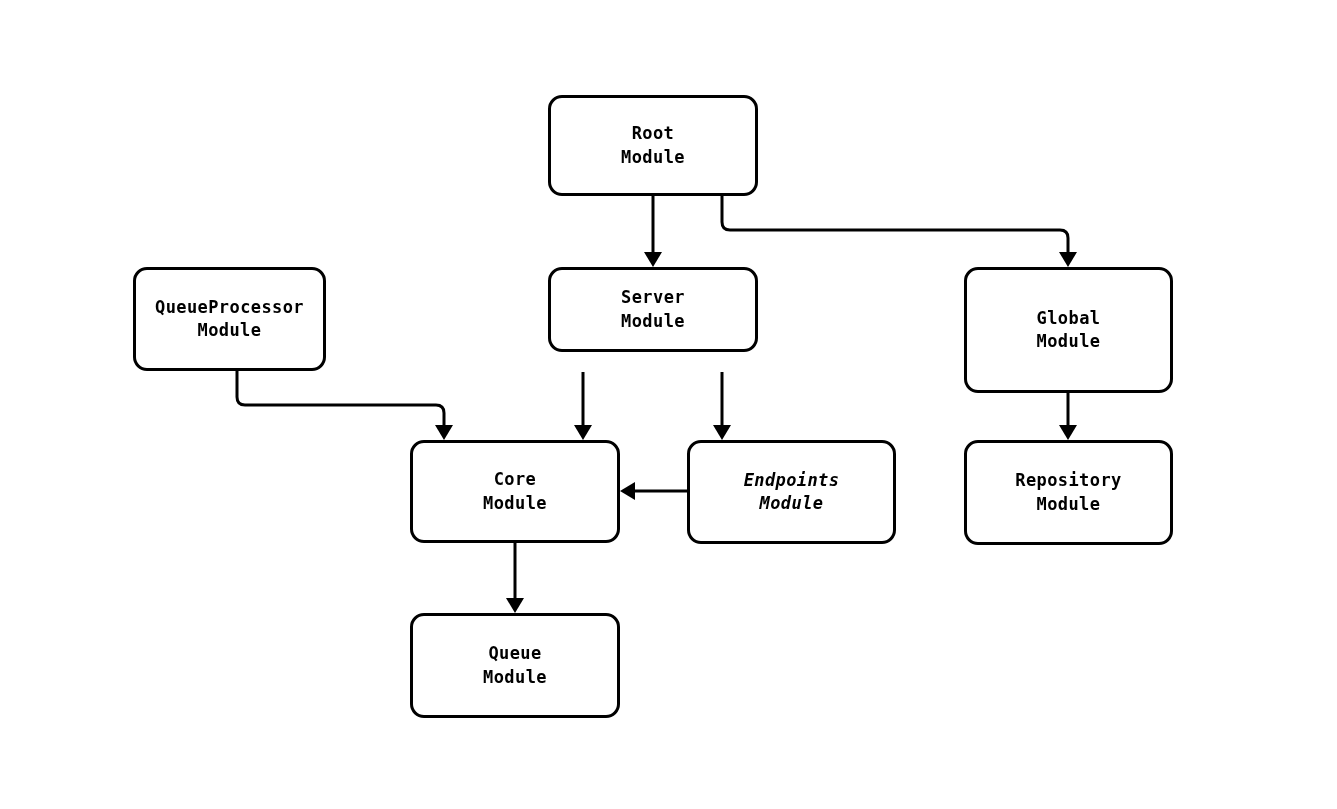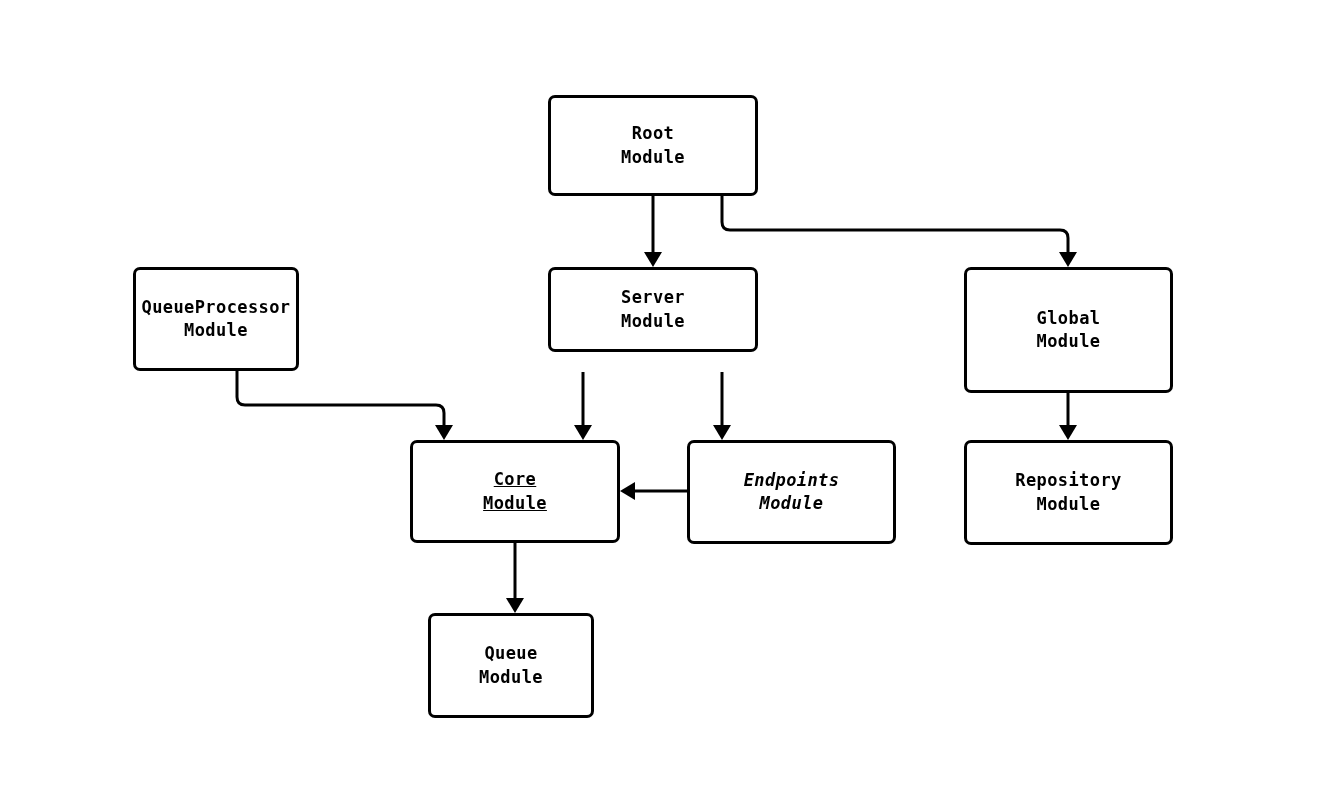--- a/index.html
+++ b/index.html
@@ -22,21 +22,21 @@
     top: 0;
     width: 1337px;
     height: 809px;
     pointer-events: none;
   }
   .node {
     position: absolute;
     box-sizing: border-box;
     background: #ffffff;
     border: 3px solid #000000;
-    border-radius: 7px;
+    border-radius: 14px;
     display: flex;
     align-items: center;
     justify-content: center;
     z-index: 2;
   }
   .node-label {
     text-align: center;
     color: #000000;
     font-family: "DejaVu Sans Mono", "Liberation Mono", monospace;
     font-size: 17px;
@@ -84,43 +84,43 @@
         <path d="M 515,543 L 515,600" fill="none" stroke="#000000" stroke-width="3" stroke-linecap="butt" stroke-linejoin="round"></path>
         <polygon points="515,613 506,598 524,598" fill="#000000"></polygon>
       </g>
     </svg>
 
   <div class="nodes" id="node-layer">
       <div class="node" style="left: 548px; top: 95px; width: 210px; height: 101px; background: rgb(255, 255, 255); border-color: rgb(0, 0, 0);">
         <div class="node-label">Root
 Module</div>
       </div>
-      <div class="node" style="left: 133px; top: 267px; width: 166px; height: 104px; background: rgb(255, 255, 255); border-color: rgb(0, 0, 0);">
+      <div class="node" style="left: 133px; top: 267px; width: 193px; height: 104px; background: rgb(255, 255, 255); border-color: rgb(0, 0, 0);">
         <div class="node-label">QueueProcessor
 Module</div>
       </div>
       <div class="node" style="left: 548px; top: 267px; width: 210px; height: 85px; background: rgb(255, 255, 255); border-color: rgb(0, 0, 0);">
         <div class="node-label">Server
 Module</div>
       </div>
       <div class="node" style="left: 964px; top: 267px; width: 209px; height: 126px; background: rgb(255, 255, 255); border-color: rgb(0, 0, 0);">
         <div class="node-label">Global
 Module</div>
       </div>
-      <div class="node" style="left: 410px; top: 440px; width: 210px; height: 103px; background: rgb(255, 255, 255); border-color: rgb(0, 0, 0); text-decoration: underline;">
+      <div class="node" style="left: 410px; top: 440px; width: 210px; height: 103px; background: rgb(255, 255, 255); border-color: rgb(0, 0, 0);">
         <div class="node-label">Core
 Module</div>
       </div>
       <div class="node" style="left: 687px; top: 440px; width: 209px; height: 104px; background: rgb(255, 255, 255); border-color: rgb(0, 0, 0); font-style: italic;">
         <div class="node-label">Endpoints
 Module</div>
       </div>
       <div class="node" style="left: 964px; top: 440px; width: 209px; height: 105px; background: rgb(255, 255, 255); border-color: rgb(0, 0, 0);">
         <div class="node-label">Repository
 Module</div>
       </div>
-      <div class="node" style="left: 428px; top: 613px; width: 166px; height: 105px; background: rgb(255, 255, 255); border-color: rgb(0, 0, 0);">
+      <div class="node" style="left: 410px; top: 613px; width: 210px; height: 105px; background: rgb(255, 255, 255); border-color: rgb(0, 0, 0);">
         <div class="node-label">Queue
 Module</div>
       </div>
     </div>
 
 </div>
 
 </body></html>

